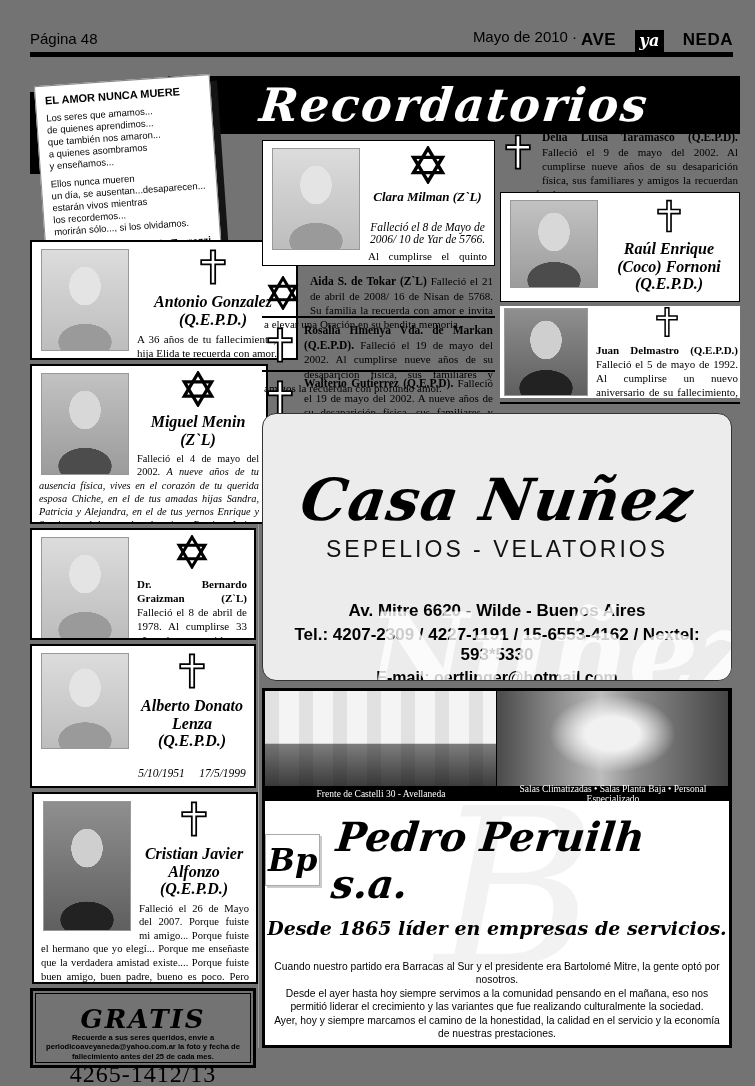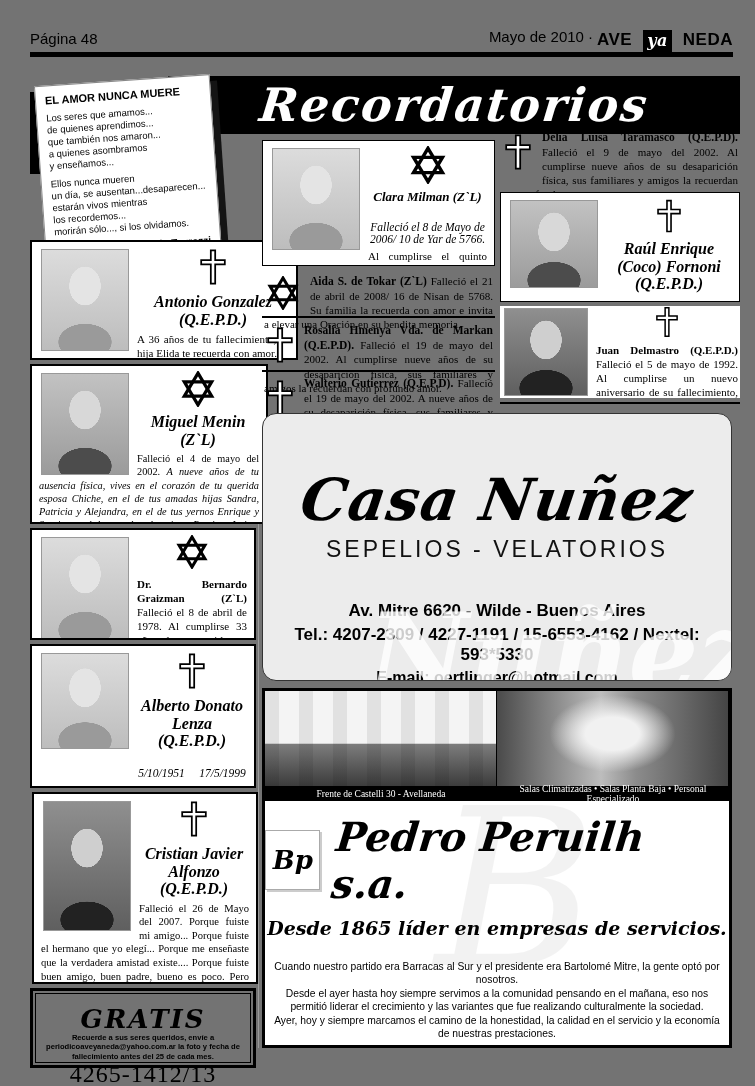--- a/index.html
+++ b/index.html
@@ -4,21 +4,21 @@
 <style>
   * { margin:0; padding:0; box-sizing:border-box; }
   html,body { background:#fff; }
   body { font-family:"Liberation Serif","DejaVu Serif",serif; color:#000; }
   #canvas { position:relative; width:755px; height:1086px; background:#737373; overflow:hidden; }
 
   
   .hdr-left { position:absolute; left:30px; top:30px; font-family:"Liberation Sans",sans-serif; font-size:15px; }
   .hdr-right { position:absolute; right:22px; top:28px; font-family:"Liberation Sans",sans-serif; font-size:15px; display:flex; align-items:flex-start; gap:4px; }
   .brand { font-weight:bold; font-size:17px; letter-spacing:.5px; display:flex; align-items:center; }
-  .brand-mid { background:#000; color:#fff; font-style:italic; font-family:"DejaVu Serif",serif; padding:1px 4px 3px; margin:0 11px; font-size:16px; transform:translateY(2px); }
+  .brand-mid { background:#000; color:#fff; font-style:italic; font-family:"DejaVu Serif",serif; padding:1px 4px 3px; margin:0 19px; font-size:16px; transform:translateY(2px); }
   .hdr-rule { position:absolute; left:30px; top:52px; width:703px; height:5px; background:#000; }
 
   
   .banner { position:absolute; left:168px; top:76px; width:572px; height:58px; background:#000; display:flex; align-items:center; justify-content:center; }
   .banner-script { color:#fff; font-style:italic; font-weight:bold; font-size:46px; font-family:"DejaVu Serif",serif; letter-spacing:2px; transform:skewX(-6deg); }
 
   .black-accent { position:absolute; left:30px; top:92px; width:44px; height:82px; background:#000; }
 
   
   .note { position:absolute; left:40px; top:80px; width:176px; min-height:152px; background:#fff; border:1px solid #888; box-shadow:7px 7px 0 #141414; transform:rotate(-4deg); padding:8px 9px; font-family:"Liberation Sans",sans-serif; }
@@ -74,21 +74,21 @@
 
   
   .peruilh { position:absolute; left:262px; top:688px; width:470px; height:360px; border:3px solid #000; background:#fff; overflow:hidden; }
   .ph-strip { display:flex; height:95px; }
   .ph-strip > div { flex:1; border-right:1px solid #000; }
   .ph-building { background: repeating-linear-gradient(90deg, rgba(0,0,0,.08) 0 14px, rgba(0,0,0,0) 14px 34px), linear-gradient(#f4f4f4 55%, #7c7c7c 56%, #3c3c3c); }
   .ph-interior { background: radial-gradient(ellipse 90px 55px at 50% 45%, #f1f1f1 30%, rgba(0,0,0,0) 70%), linear-gradient(90deg,#4a4a4a, #bdbdbd 45%, #8c8c8c 60%, #454545); }
   .ph-captions { display:flex; background:#000; color:#fff; height:15px; align-items:center; font-family:"Liberation Serif",serif; font-size:9.5px; }
   .ph-captions span { flex:1; text-align:center; }
   .p-logo-row { display:flex; align-items:center; justify-content:center; gap:14px; margin-top:12px; }
-  .p-mono { width:56px; height:60px; border:1px solid #aaa; box-shadow:2px 2px 0 #ccc; display:flex; align-items:center; justify-content:center; font-style:italic; font-weight:bold; font-size:26px; font-family:"DejaVu Serif",serif; }
+  .p-mono { width:56px; height:52px; border:1px solid #aaa; box-shadow:2px 2px 0 #ccc; display:flex; align-items:center; justify-content:center; font-style:italic; font-weight:bold; font-size:32px; font-family:"DejaVu Serif",serif; }
   .p-name { font-style:italic; font-weight:bold; font-size:40px; font-family:"DejaVu Serif",serif; transform:skewX(-6deg); }
   .p-tag { text-align:center; font-style:italic; font-weight:bold; font-size:19px; font-family:"DejaVu Serif",serif; margin-top:10px; }
   .p-paras { font-family:"Liberation Sans",sans-serif; font-size:10.3px; line-height:1.3; text-align:center; margin-top:21px; padding:0 8px; white-space:pre-line; }
   .p-thanks { text-align:center; font-style:italic; font-weight:bold; font-size:27px; font-family:"DejaVu Serif",serif; margin-top:10px; transform:skewX(-6deg); }
   .p-mark { position:absolute; left:170px; top:70px; font-style:italic; font-size:220px; font-family:"DejaVu Serif",serif; color:rgba(0,0,0,.05); pointer-events:none; }
 
   
   .gratis { position:absolute; left:30px; top:988px; width:226px; height:80px; border:3px solid #000; padding:2px; }
   .gratis-inner { border:1px solid #000; height:100%; text-align:center; padding-top:12px; }
   .gratis-title { font-style:italic; font-weight:bold; font-size:26px; letter-spacing:2px; font-family:"DejaVu Serif",serif; line-height:1; }

